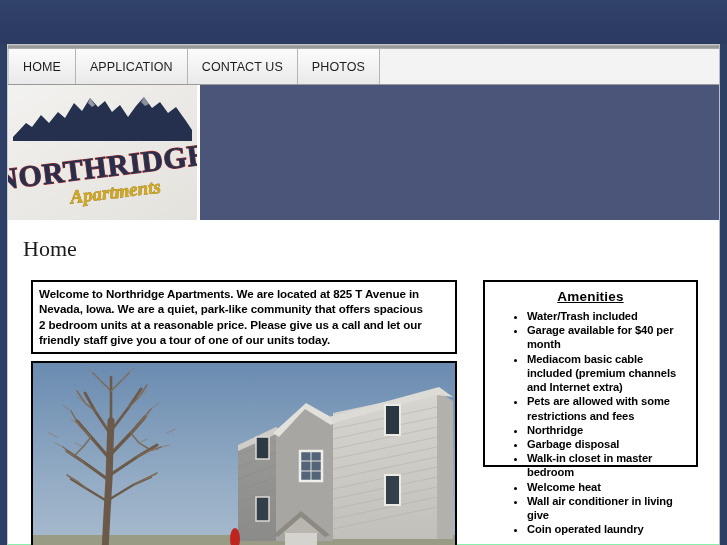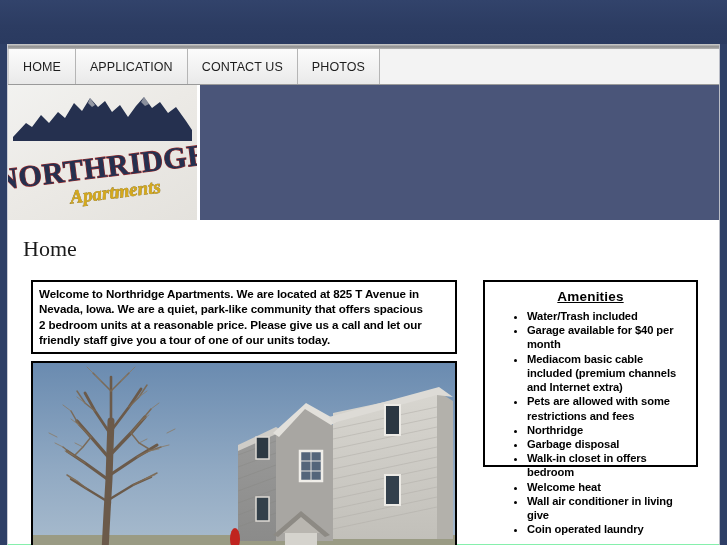--- a/index.html
+++ b/index.html
@@ -341,21 +341,21 @@
 
     <aside id="amen-box">
       <div id="amen-title">Amenities</div>
       <ul id="amen-list">
         <li>Water/Trash included</li>
         <li>Garage available for $40 per month</li>
         <li>Mediacom basic cable included (premium channels and Internet extra)</li>
         <li>Pets are allowed with some restrictions and fees</li>
         <li>Northridge</li>
         <li>Garbage disposal</li>
-        <li>Walk-in closet in offers bedroom</li>
+        <li>Walk-in closet in master bedroom</li>
         <li>Welcome heat</li>
         <li>Wall air conditioner in living give</li>
         <li>Coin operated laundry</li>
       </ul>
     </aside>
 
   </div>
 </div>
 
 </body></html>

